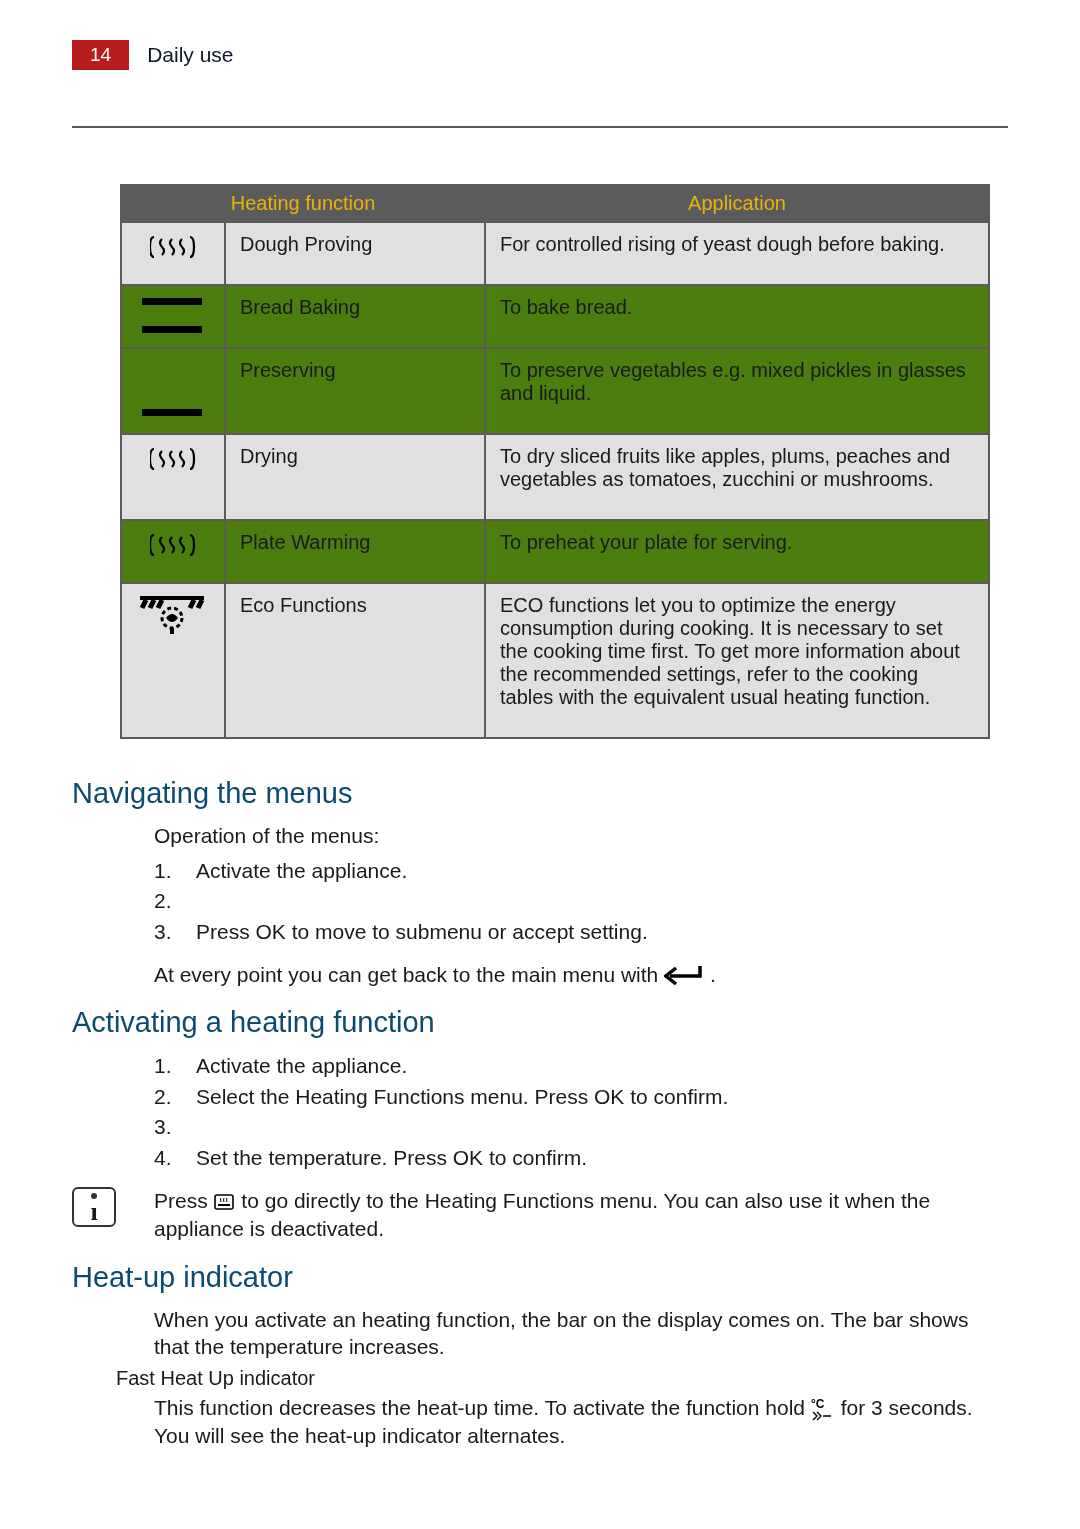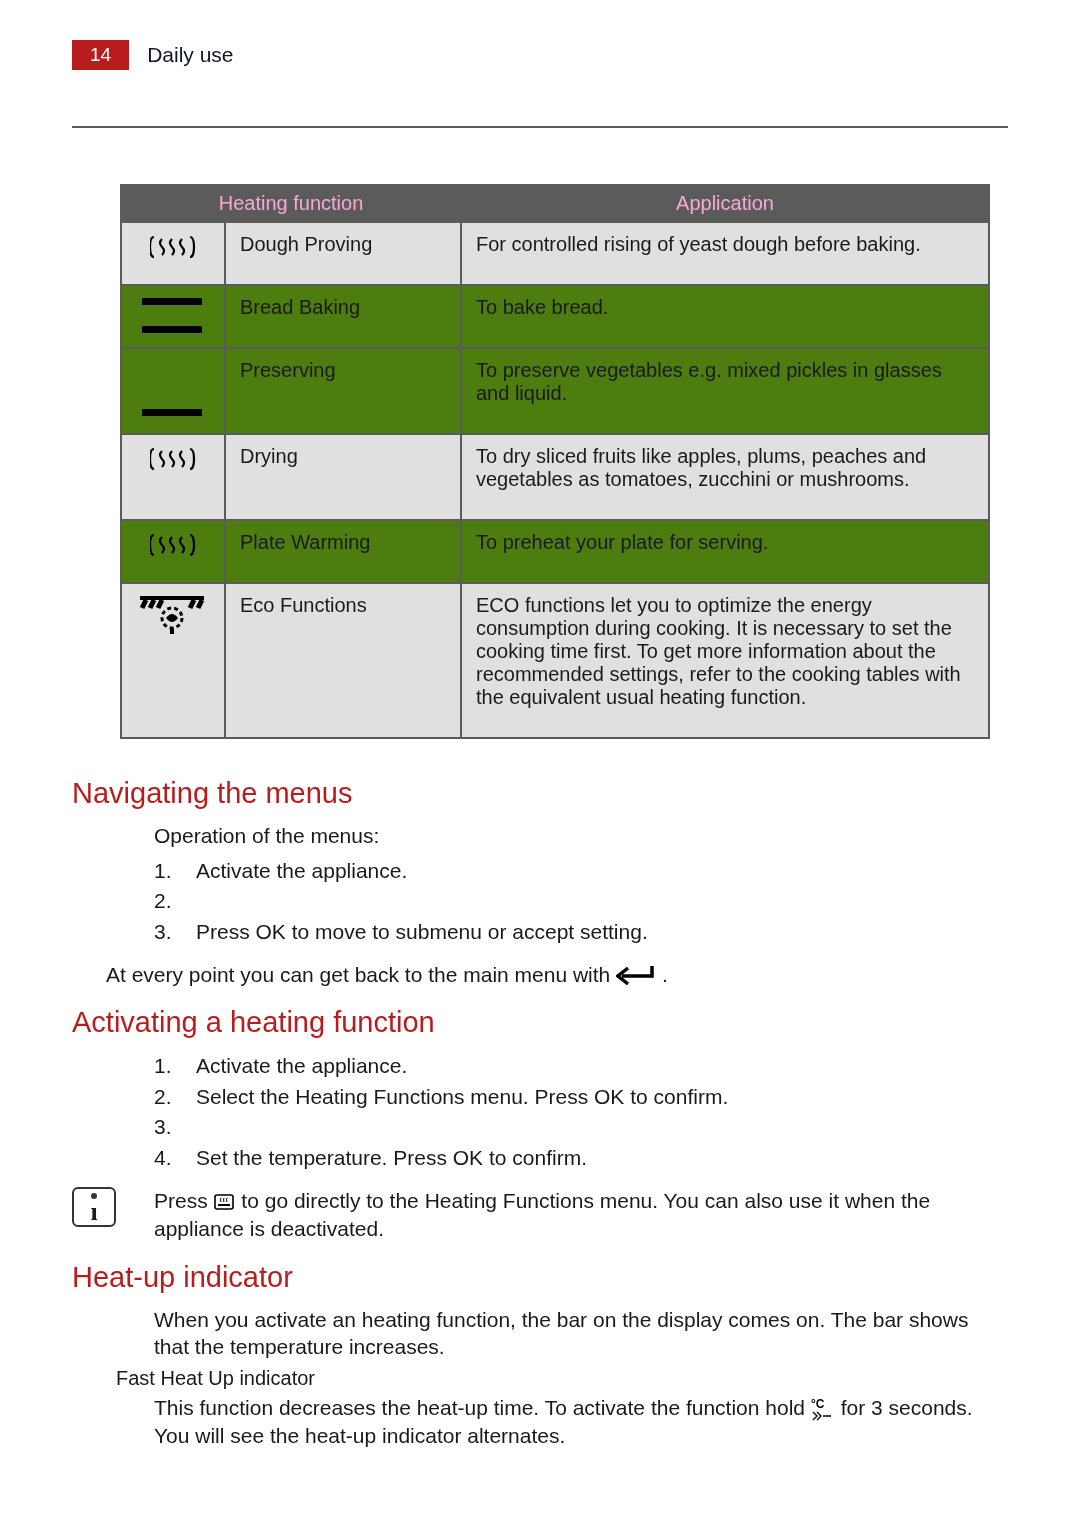--- a/index.html
+++ b/index.html
@@ -35,52 +35,52 @@
       margin-bottom: 56px;
     }
     table.functions {
       width: 870px;
       margin-left: 48px;
       border-collapse: collapse;
       margin-bottom: 38px;
     }
     table.functions th {
       background: #5b5b5b;
-      color: #f9a8d4;
+      color: #eab308;
       font-weight: 300;
       font-size: 20px;
       padding: 6px 8px;
       border: 2px solid #5b5b5b;
       text-align: center;
     }
     table.functions td {
       border: 2px solid #5b5b5b;
       padding: 10px 14px 28px 14px;
       vertical-align: top;
       font-size: 20px;
       font-weight: 300;
     }
     table.functions td.icon-cell {
       width: 104px;
       text-align: center;
       vertical-align: top;
       padding: 10px 6px;
     }
     table.functions td.name-cell {
-      width: 236px;
+      width: 260px;
     }
     .row-light { background: #e0e0e0; }
     .row-dark { background: #4d7c0f; }
     .icon-cell svg { display: block; margin: 2px auto 0 auto; }
 
     h2.section {
       font-size: 29px;
       font-weight: 400;
       margin-bottom: 12px;
-      color: #b91c1c;
+      color: #0c4a6e;
     }
     .body-text {
       margin-left: 82px;
       font-size: 21px;
       font-weight: 300;
       margin-bottom: 6px;
       line-height: 1.32;
     }
     ol.steps {
       margin-left: 82px;
@@ -93,21 +93,21 @@
       display: flex;
       align-items: baseline;
       line-height: 1.45;
     }
     ol.steps li .num {
       width: 42px;
       flex: 0 0 42px;
     }
     .inline-icon { display: inline-block; vertical-align: middle; }
     .back-note {
-      margin-left: 34px;
+      margin-left: 82px;
       font-size: 21px;
       font-weight: 300;
       margin-top: 16px;
       margin-bottom: 18px;
     }
     .info-row {
       display: flex;
       align-items: flex-start;
       margin-bottom: 18px;
     }

